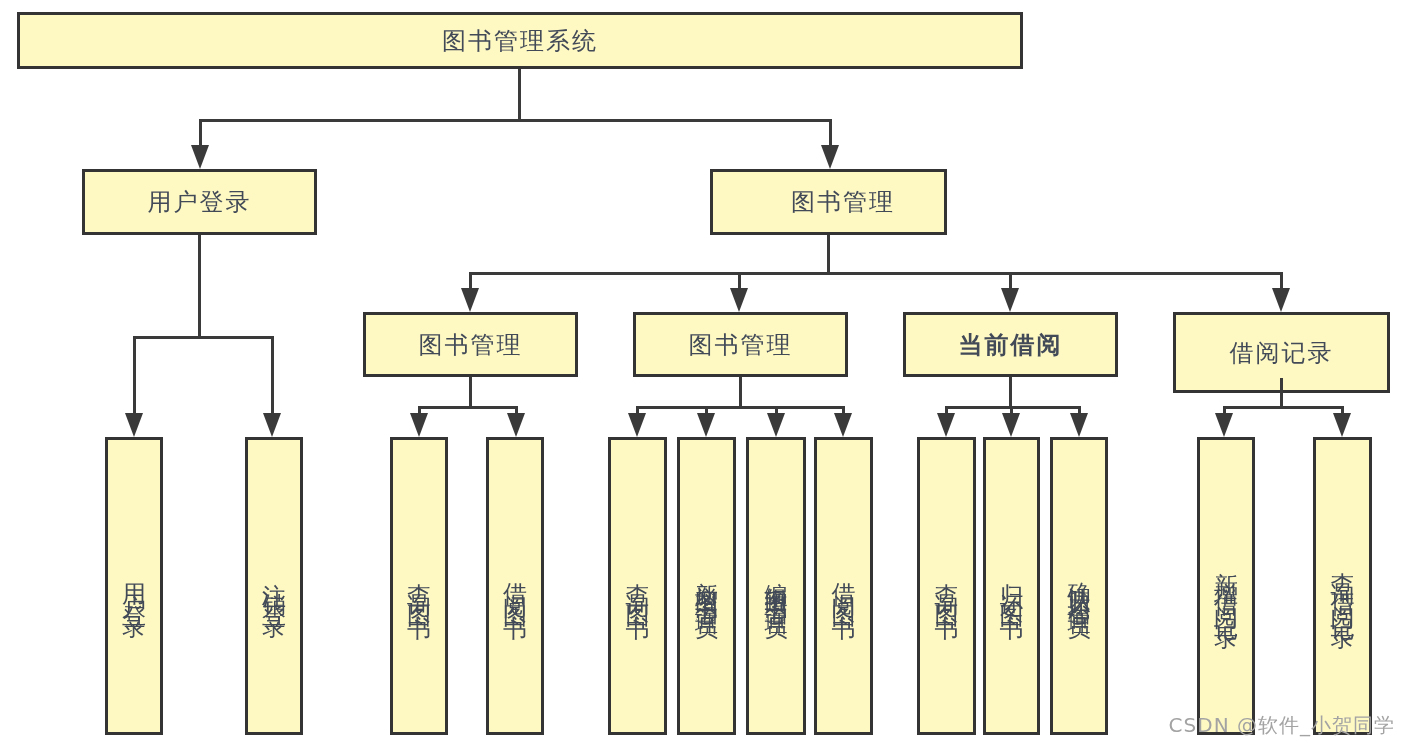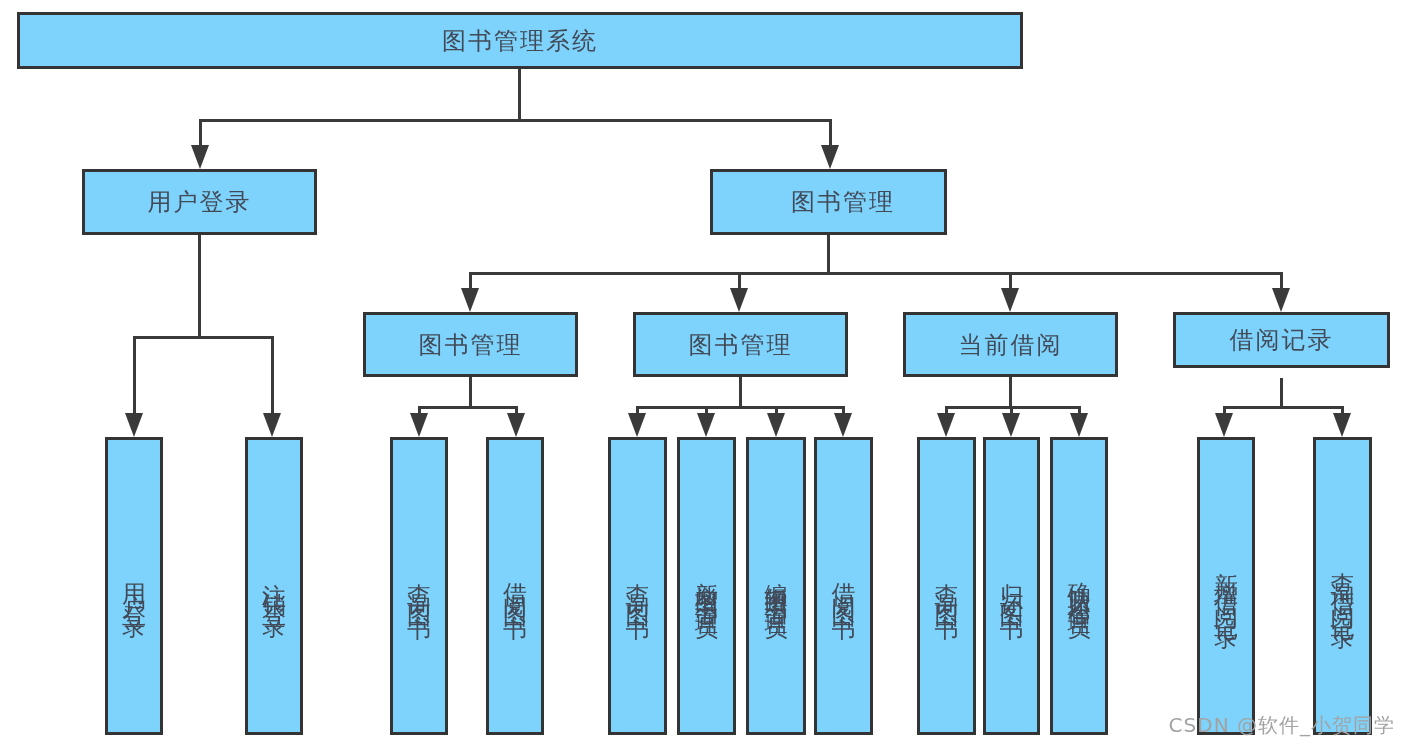--- a/index.html
+++ b/index.html
@@ -9,21 +9,21 @@
     height: 747px;
     background: #ffffff;
     font-family: "DejaVu Sans", "Liberation Sans", sans-serif;
     color: #3d4350;
     overflow: hidden;
   }
   .box {
     position: absolute;
     box-sizing: border-box;
     border: 3px solid #343434;
-    background: #7dd3fc;
+    background: #fef9c3;
     display: flex;
     align-items: center;
     justify-content: center;
     font-size: 24px;
     letter-spacing: 2px;
     color: #424a58;
   }
   .leaf .vtext {
     writing-mode: vertical-rl;
     text-orientation: mixed;
@@ -77,25 +77,25 @@
   </div>
 
   <div class="box" style="left:363px; top:312px; width:215px; height:65px;">
     <span>图书管理</span>
   </div>
 
   <div class="box" style="left:633px; top:312px; width:215px; height:65px;">
     <span>图书管理</span>
   </div>
 
-  <div class="box" style="left:903px; top:312px; width:215px; height:65px;">
+  <div class="box" style="left:903px; top:312px; width:215px; height:65px;font-weight:bold;">
     <span>当前借阅</span>
   </div>
 
-  <div class="box" style="left:1173px; top:312px; width:217px; height:56px;">
+  <div class="box" style="left:1173px; top:312px; width:217px; height:81px;">
     <span>借阅记录</span>
   </div>
 
   <div class="box leaf" style="left:105px; top:437px; width:58px; height:298px;">
     <span class="vtext">用户登录</span>
   </div>
   <div class="box leaf" style="left:245px; top:437px; width:58px; height:298px;">
     <span class="vtext">注销登录</span>
   </div>
 

